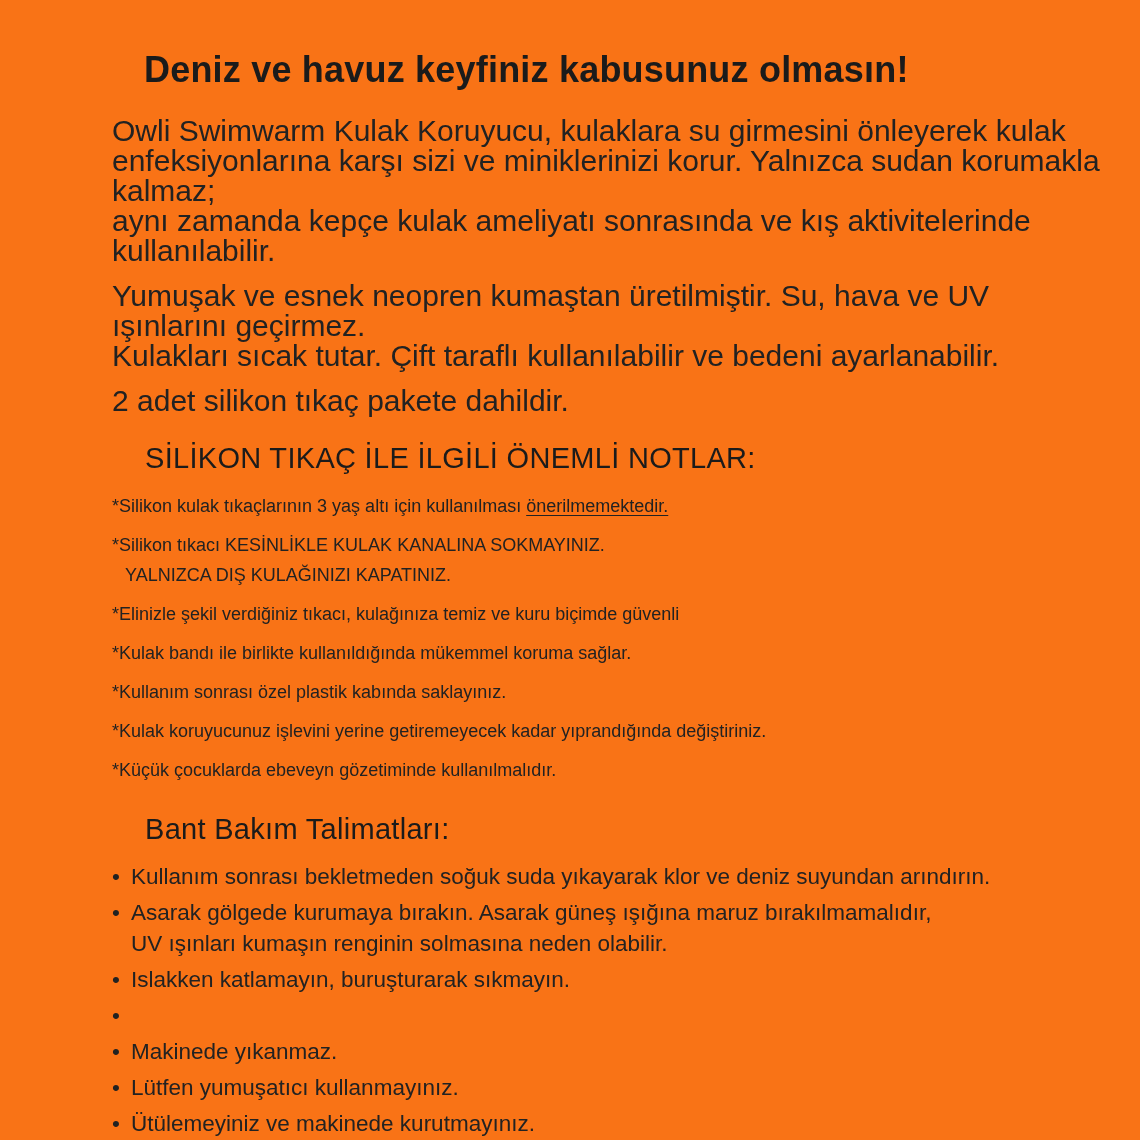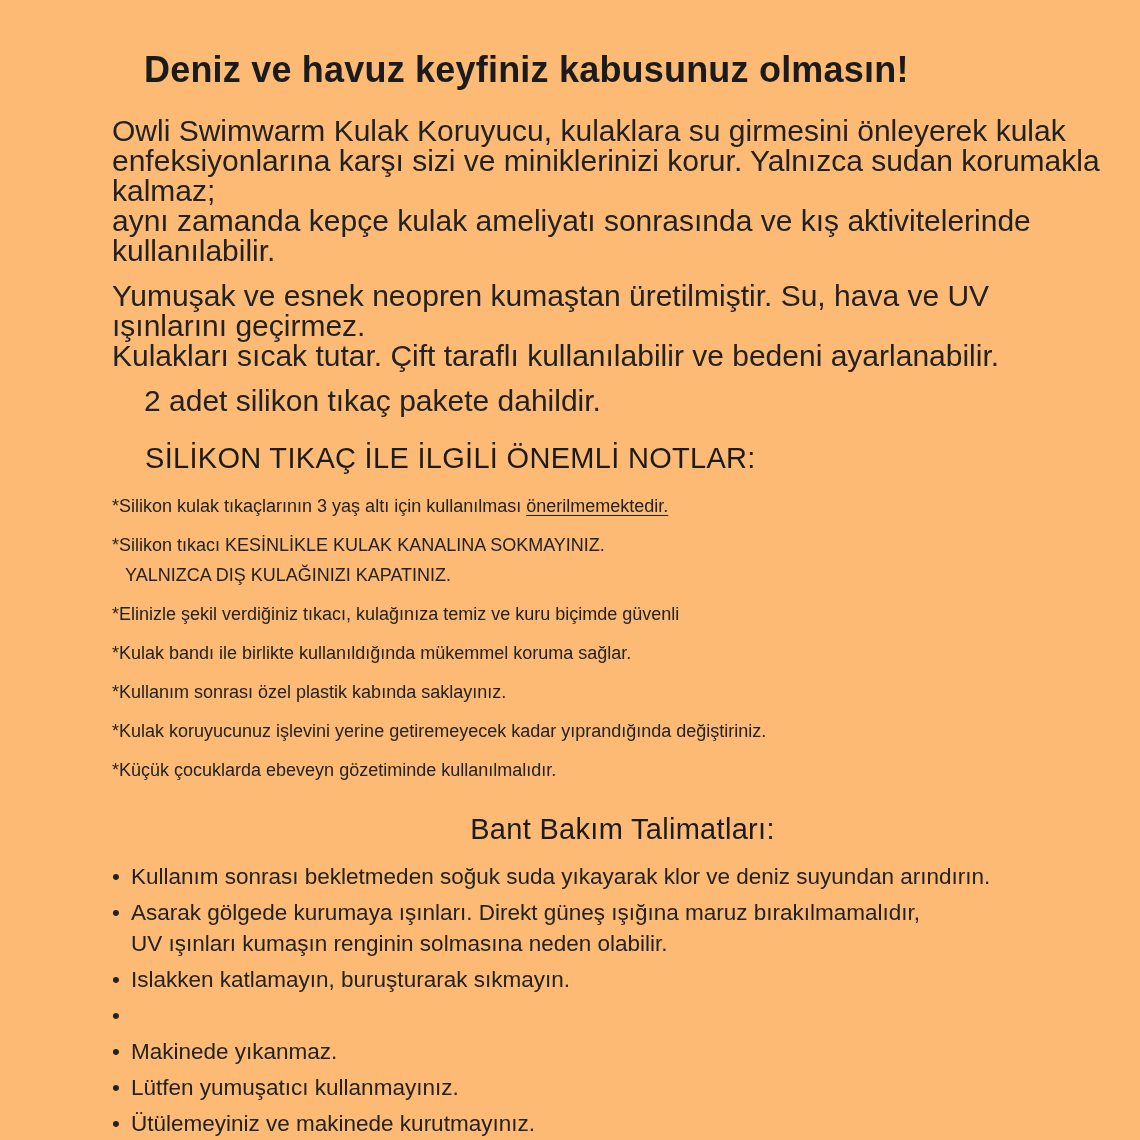--- a/index.html
+++ b/index.html
@@ -13,41 +13,40 @@
     overflow: hidden;
     font-family: "Liberation Sans", "DejaVu Sans", sans-serif;
     color: #1e1e1e;
     -webkit-font-smoothing: antialiased;
   }
   .page {
     width: 1140px;
     height: 1140px;
     box-sizing: border-box;
     padding: 48px 40px 0 112px;
-    background: #fdba74;
+    background: #f97316;
   }
   .title {
     font-size: 36px;
     font-weight: 700;
     letter-spacing: 0.2px;
     margin: 0 0 24px 32px;
     line-height: 44px;
     color: #1b1b1b;
   }
   .para {
     margin: 0 0 15px 0;
   }
   .para-line {
     font-size: 30px;
     line-height: 30px;
     color: #222222;
   }
   .para.last-intro {
     margin-bottom: 24px;
-    margin-left: 32px;
   }
   .section-heading {
     font-size: 29px;
     font-weight: 400;
     letter-spacing: 0.3px;
     margin: 0 0 15px 33px;
     line-height: 36px;
     color: #1b1b1b;
   }
   .notes {
@@ -88,21 +87,20 @@
     color: #222222;
   }
   .care-text .care-line {
     font-size: 22.5px;
     line-height: 31px;
     color: #222222;
   }
   .care-heading {
     margin-top: 26px;
     margin-bottom: 14px;
-    text-align: center;
   }
 </style>
 </head>
 <body>
 
 <div class="page">
 
   <h1 class="title">Deniz ve havuz keyfiniz kabusunuz olmasın!</h1>
 
   <div class="para">
@@ -152,21 +150,21 @@
   <ul class="care-list">
     <li class="care-item">
       <span class="bullet">•</span>
       <div class="care-text">
         <div class="care-line">Kullanım sonrası bekletmeden soğuk suda yıkayarak klor ve deniz suyundan arındırın.</div>
       </div>
     </li>
     <li class="care-item">
       <span class="bullet">•</span>
       <div class="care-text">
-        <div class="care-line">Asarak gölgede kurumaya ışınları. Direkt güneş ışığına maruz bırakılmamalıdır,</div>
+        <div class="care-line">Asarak gölgede kurumaya bırakın. Asarak güneş ışığına maruz bırakılmamalıdır,</div>
         <div class="care-line">UV ışınları kumaşın renginin solmasına neden olabilir.</div>
       </div>
     </li>
     <li class="care-item">
       <span class="bullet">•</span>
       <div class="care-text">
         <div class="care-line">Islakken katlamayın, buruşturarak sıkmayın.</div>
       </div>
     </li>
     <li class="care-item">

